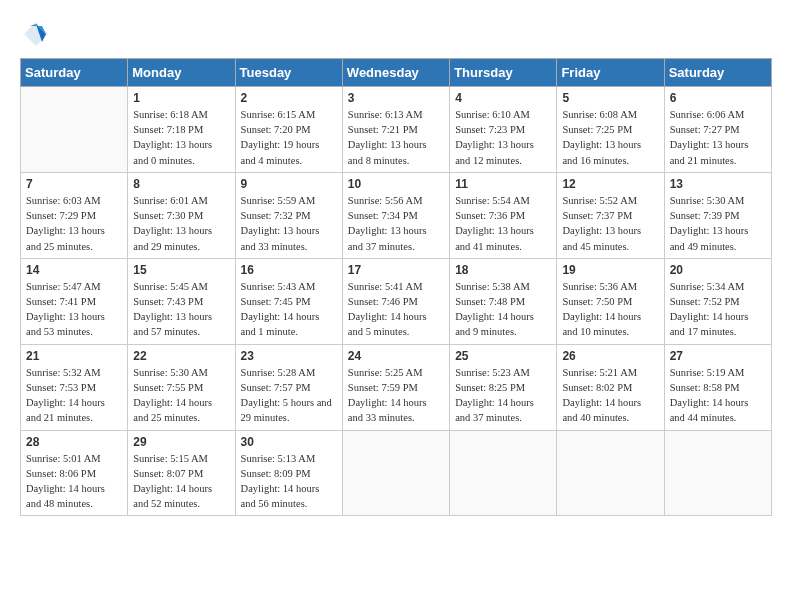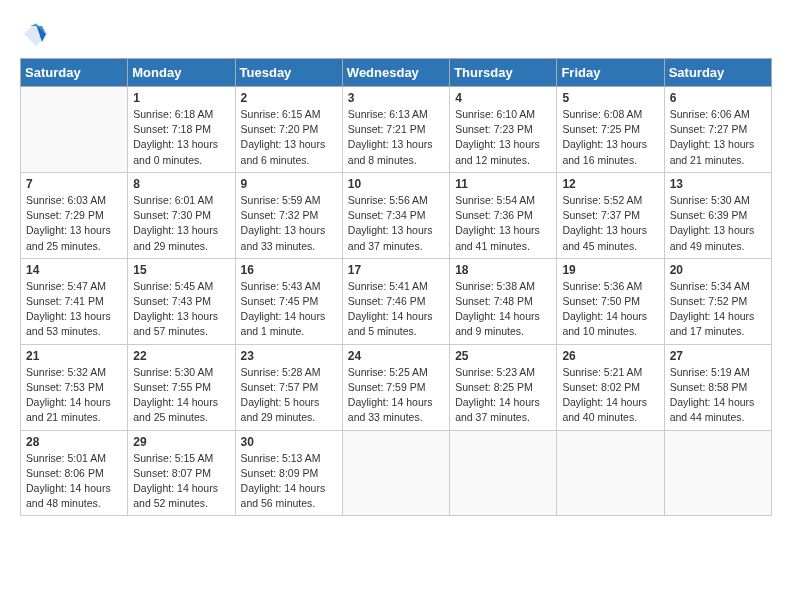--- a/index.html
+++ b/index.html
@@ -58,20 +58,21 @@
       background: #f9f9f9;
     }
     .day-number {
       font-weight: bold;
       font-size: 12px;
       margin-bottom: 2px;
       display: block;
     }
     .cell-content {
       line-height: 1.45;
+      font-family: Liberation Serif, serif;
     }
   </style>
 </head>
 <body>
 
 <div class="header">
   <div class="logo">
     <div>
       <div style="display:flex; align-items:center;">
         <span style="font-size:18px; color:#333; font-weight:bold;"></span>
@@ -105,21 +106,21 @@
   </thead>
   <tbody id="calendar-body">
   <tr>
         <td class="empty"></td>
         <td>
           <span class="day-number">1</span>
           <div class="cell-content"><span>Sunrise: 6:18 AM</span><br><span>Sunset: 7:18 PM</span><br><span>Daylight: 13 hours and 0 minutes.</span></div>
         </td>
         <td>
           <span class="day-number">2</span>
-          <div class="cell-content"><span>Sunrise: 6:15 AM</span><br><span>Sunset: 7:20 PM</span><br><span>Daylight: 13 hours and 6 minutes.</span></div>
+          <div class="cell-content"><span>Sunrise: 6:15 AM</span><br><span>Sunset: 7:20 PM</span><br><span>Daylight: 19 hours and 4 minutes.</span></div>
         </td>
         <td>
           <span class="day-number">3</span>
           <div class="cell-content"><span>Sunrise: 6:13 AM</span><br><span>Sunset: 7:21 PM</span><br><span>Daylight: 13 hours and 8 minutes.</span></div>
         </td>
         <td>
           <span class="day-number">4</span>
           <div class="cell-content"><span>Sunrise: 6:10 AM</span><br><span>Sunset: 7:23 PM</span><br><span>Daylight: 13 hours and 12 minutes.</span></div>
         </td>
         <td>
@@ -151,21 +152,21 @@
         <td>
           <span class="day-number">11</span>
           <div class="cell-content"><span>Sunrise: 5:54 AM</span><br><span>Sunset: 7:36 PM</span><br><span>Daylight: 13 hours and 41 minutes.</span></div>
         </td>
         <td>
           <span class="day-number">12</span>
           <div class="cell-content"><span>Sunrise: 5:52 AM</span><br><span>Sunset: 7:37 PM</span><br><span>Daylight: 13 hours and 45 minutes.</span></div>
         </td>
         <td>
           <span class="day-number">13</span>
-          <div class="cell-content"><span>Sunrise: 5:30 AM</span><br><span>Sunset: 6:39 PM</span><br><span>Daylight: 13 hours and 49 minutes.</span></div>
+          <div class="cell-content"><span>Sunrise: 5:30 AM</span><br><span>Sunset: 7:39 PM</span><br><span>Daylight: 13 hours and 49 minutes.</span></div>
         </td>
       </tr>
       <tr>
         <td>
           <span class="day-number">14</span>
           <div class="cell-content"><span>Sunrise: 5:47 AM</span><br><span>Sunset: 7:41 PM</span><br><span>Daylight: 13 hours and 53 minutes.</span></div>
         </td>
         <td>
           <span class="day-number">15</span>
           <div class="cell-content"><span>Sunrise: 5:45 AM</span><br><span>Sunset: 7:43 PM</span><br><span>Daylight: 13 hours and 57 minutes.</span></div>

